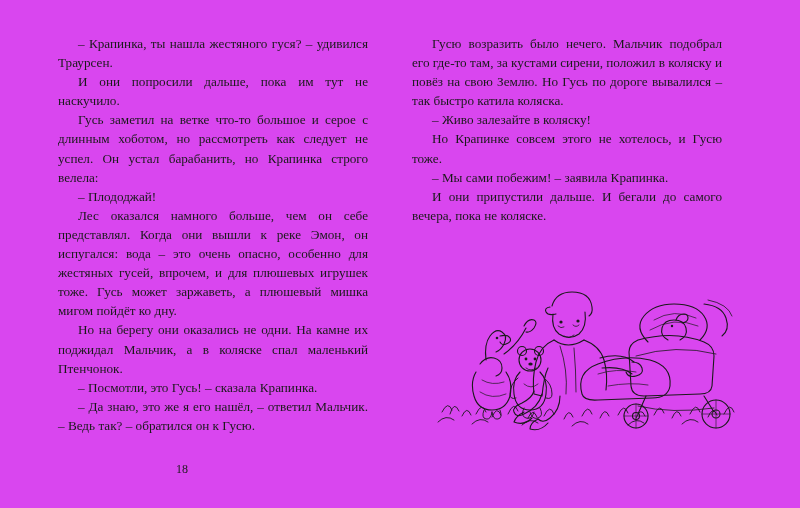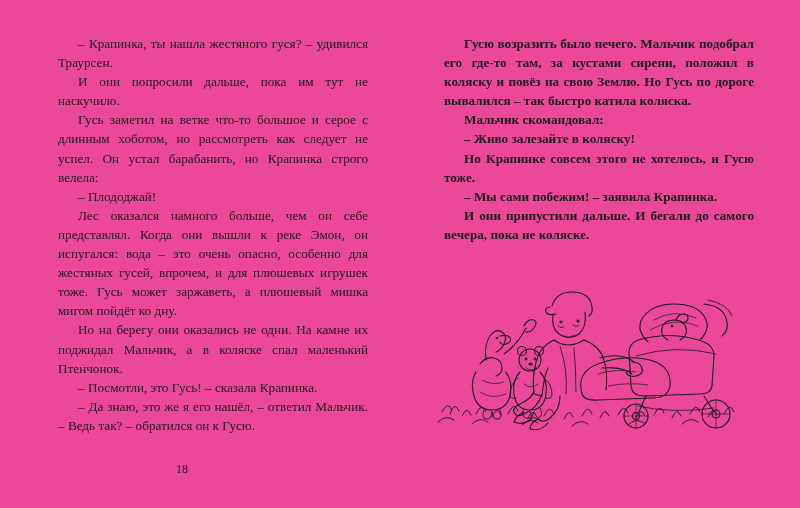--- a/index.html
+++ b/index.html
@@ -4,39 +4,39 @@
 <style>
   html, body {
     margin: 0;
     padding: 0;
     background: #ffffff;
   }
   #page {
     position: relative;
     width: 800px;
     height: 508px;
-    background: #ec4899;
+    background: #d946ef;
     overflow: hidden;
     font-family: "Liberation Serif", "DejaVu Serif", serif;
     color: #1a1a1a;
   }
   .columns {
     position: absolute;
     top: 34px;
     left: 0;
     width: 800px;
     height: 440px;
   }
   .col {
     position: absolute;
     top: 0;
     width: 310px;
   }
   .col-left { left: 58px; }
-  .col-right { left: 444px; font-weight: bold; }
+  .col-right { left: 412px; }
 
   p.para {
     margin: 0;
     text-align: justify;
     text-justify: inter-word;
     font-size: 13.2px;
     line-height: 19.1px;
     text-indent: 20px;
     hyphens: manual;
   }
@@ -72,21 +72,20 @@
       <p class="para">Гусь заметил на ветке что-то большое и серое с длинным хоботом, но рассмотреть как следует не успел. Он устал барабанить, но Крапинка строго велела:</p>
       <p class="para">– Плододжай!</p>
       <p class="para">Лес оказался намного больше, чем он себе представлял. Когда они вышли к реке Эмон, он испугался: вода – это очень опасно, особенно для жестяных гусей, впрочем, и для плюшевых игрушек тоже. Гусь может заржаветь, а плюшевый мишка мигом пойдёт ко дну.</p>
       <p class="para">Но на берегу они оказались не одни. На камне их поджидал Мальчик, а в коляске спал маленький Птенчонок.</p>
       <p class="para">– Посмотли, это Гусь! – сказала Крапинка.</p>
       <p class="para">– Да знаю, это же я его нашёл, – ответил Мальчик. – Ведь так? – обратился он к Гусю.</p>
     </div>
 
     <div class="col col-right">
       <p class="para">Гусю возразить было нечего. Мальчик подобрал его где-то там, за кустами сирени, положил в коляску и повёз на свою Землю. Но Гусь по дороге вывалился – так быстро катила коляска.</p>
-      <p class="para">Мальчик скомандовал:</p>
       <p class="para">– Живо залезайте в коляску!</p>
       <p class="para">Но Крапинке совсем этого не хотелось, и Гусю тоже.</p>
       <p class="para">– Мы сами побежим! – заявила Крапинка.</p>
       <p class="para">И они припустили дальше. И бегали до самого вечера, пока не коляске.</p>
     </div>
 
   </div>
 
   <div class="page-number">18</div>
 

